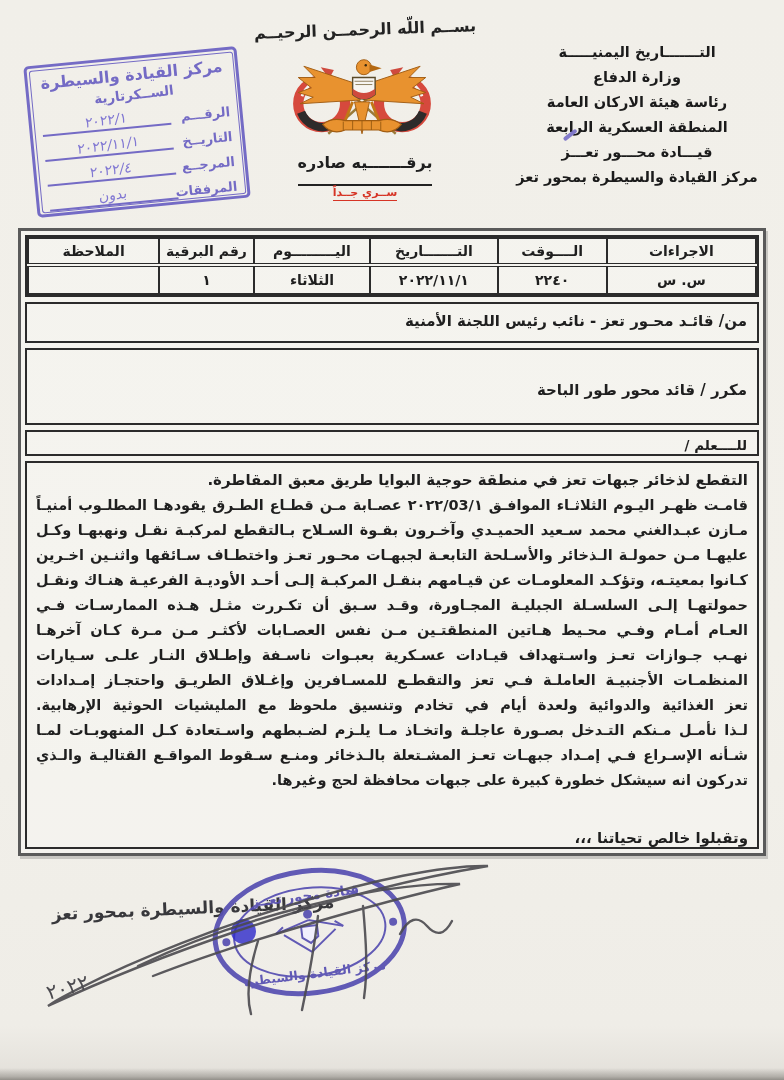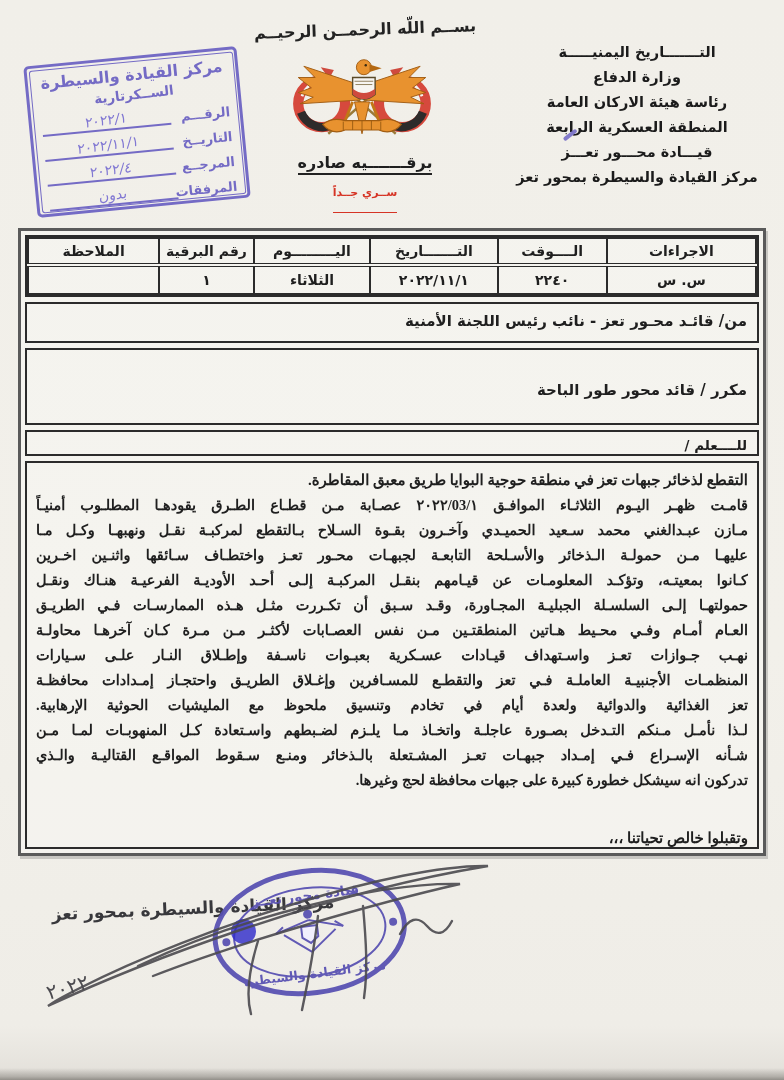--- a/index.html
+++ b/index.html
@@ -26,28 +26,28 @@
     position:absolute; top:20px; left:240px; width:250px;
     text-align:center; font-weight:bold; font-size:16px;
     transform: rotate(-2deg); color:#232323; letter-spacing:1px;
   }
   .emblem{ position:absolute; top:53px; left:287px; }
   .telegram-type{
     position:absolute; top:153px; left:245px; width:240px; text-align:center;
   }
   .telegram-type span{
     display:inline-block; font-weight:bold; font-size:16px;
-    border-bottom:2px solid #222; padding-bottom:1px; letter-spacing:.5px;
+    border-bottom:2px solid #222; padding-bottom:12px; letter-spacing:.5px;
   }
   .secrecy{
     position:absolute; top:181px; left:245px; width:240px; text-align:center;
   }
   .secrecy span{
     display:inline-block; color:#d63425; font-weight:bold; font-size:11px;
-    border-bottom:1.5px solid #d63425; padding-bottom:13px;
+    border-bottom:1.5px solid #d63425; padding-bottom:1px;
   }
   .header-right{
     position:absolute; top:40px; right:2px; width:290px;
     text-align:center; font-weight:bold; font-size:14.5px; line-height:25px; color:#1b1b1b;
   }
   .pen-tick{
     position:absolute; left:562px; top:133px; width:16px; height:3.5px;
     background:#6f65c5; border-radius:2px; transform:rotate(-38deg); opacity:.85;
   }
 
@@ -77,21 +77,21 @@
   }
 
   
   .main-box{
     position:absolute; left:18px; top:228px; width:748px; height:628px;
     border:3px solid #5a5a5a; padding:4px; background:rgba(255,255,255,.25);
     display:flex; flex-direction:column;
     box-shadow: 2px 3px 0 rgba(80,80,80,.25);
   }
   .sec{ border:2px solid #2b2b2b; margin-bottom:5px; background:transparent; }
-  .sec:last-child{ margin-bottom:0;font-family:Liberation Serif, serif; }
+  .sec:last-child{ margin-bottom:0; }
 
   table.tg{ width:100%; border-collapse:collapse; table-layout:fixed; }
   table.tg th, table.tg td{
     border:2px solid #2b2b2b; text-align:center; font-weight:bold;
     font-size:14px; padding:0; overflow:hidden; white-space:nowrap;
   }
   table.tg th{ height:27px; border-bottom:4px double #2b2b2b; }
   table.tg td{ height:29px; }
 
   .sec-from{ height:48px; padding:8px 10px 0; font-weight:bold; font-size:15px; }

